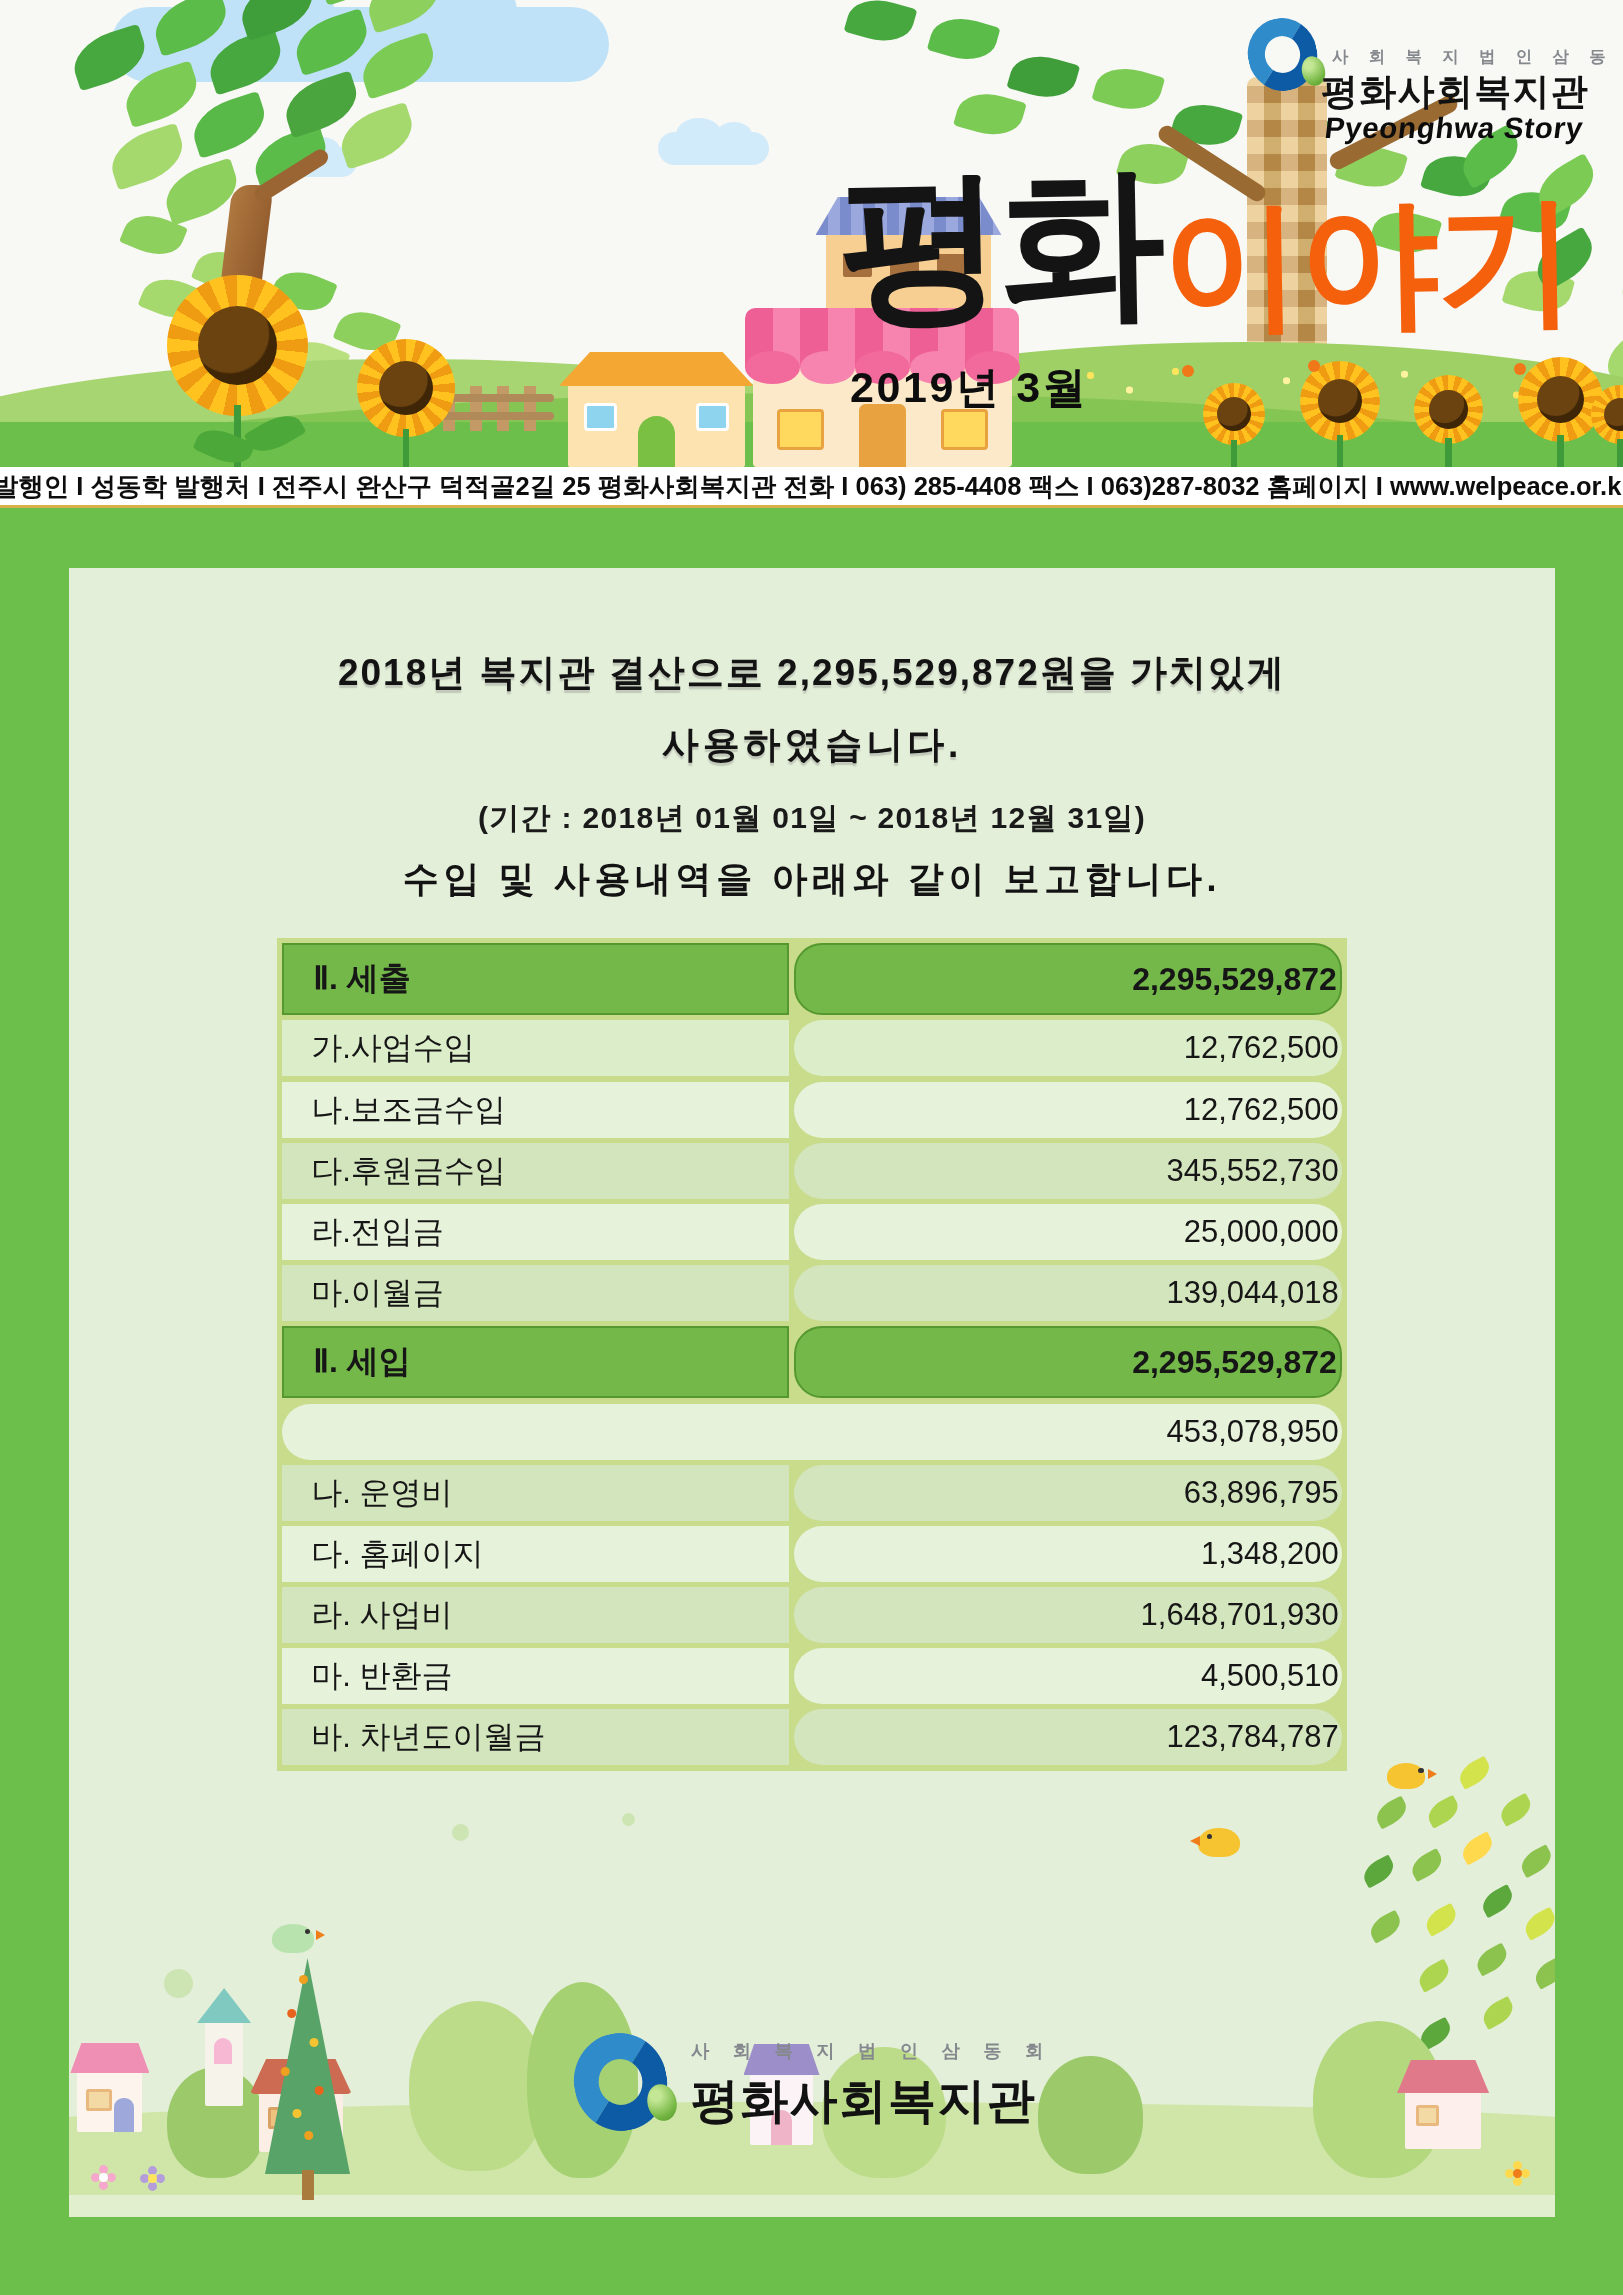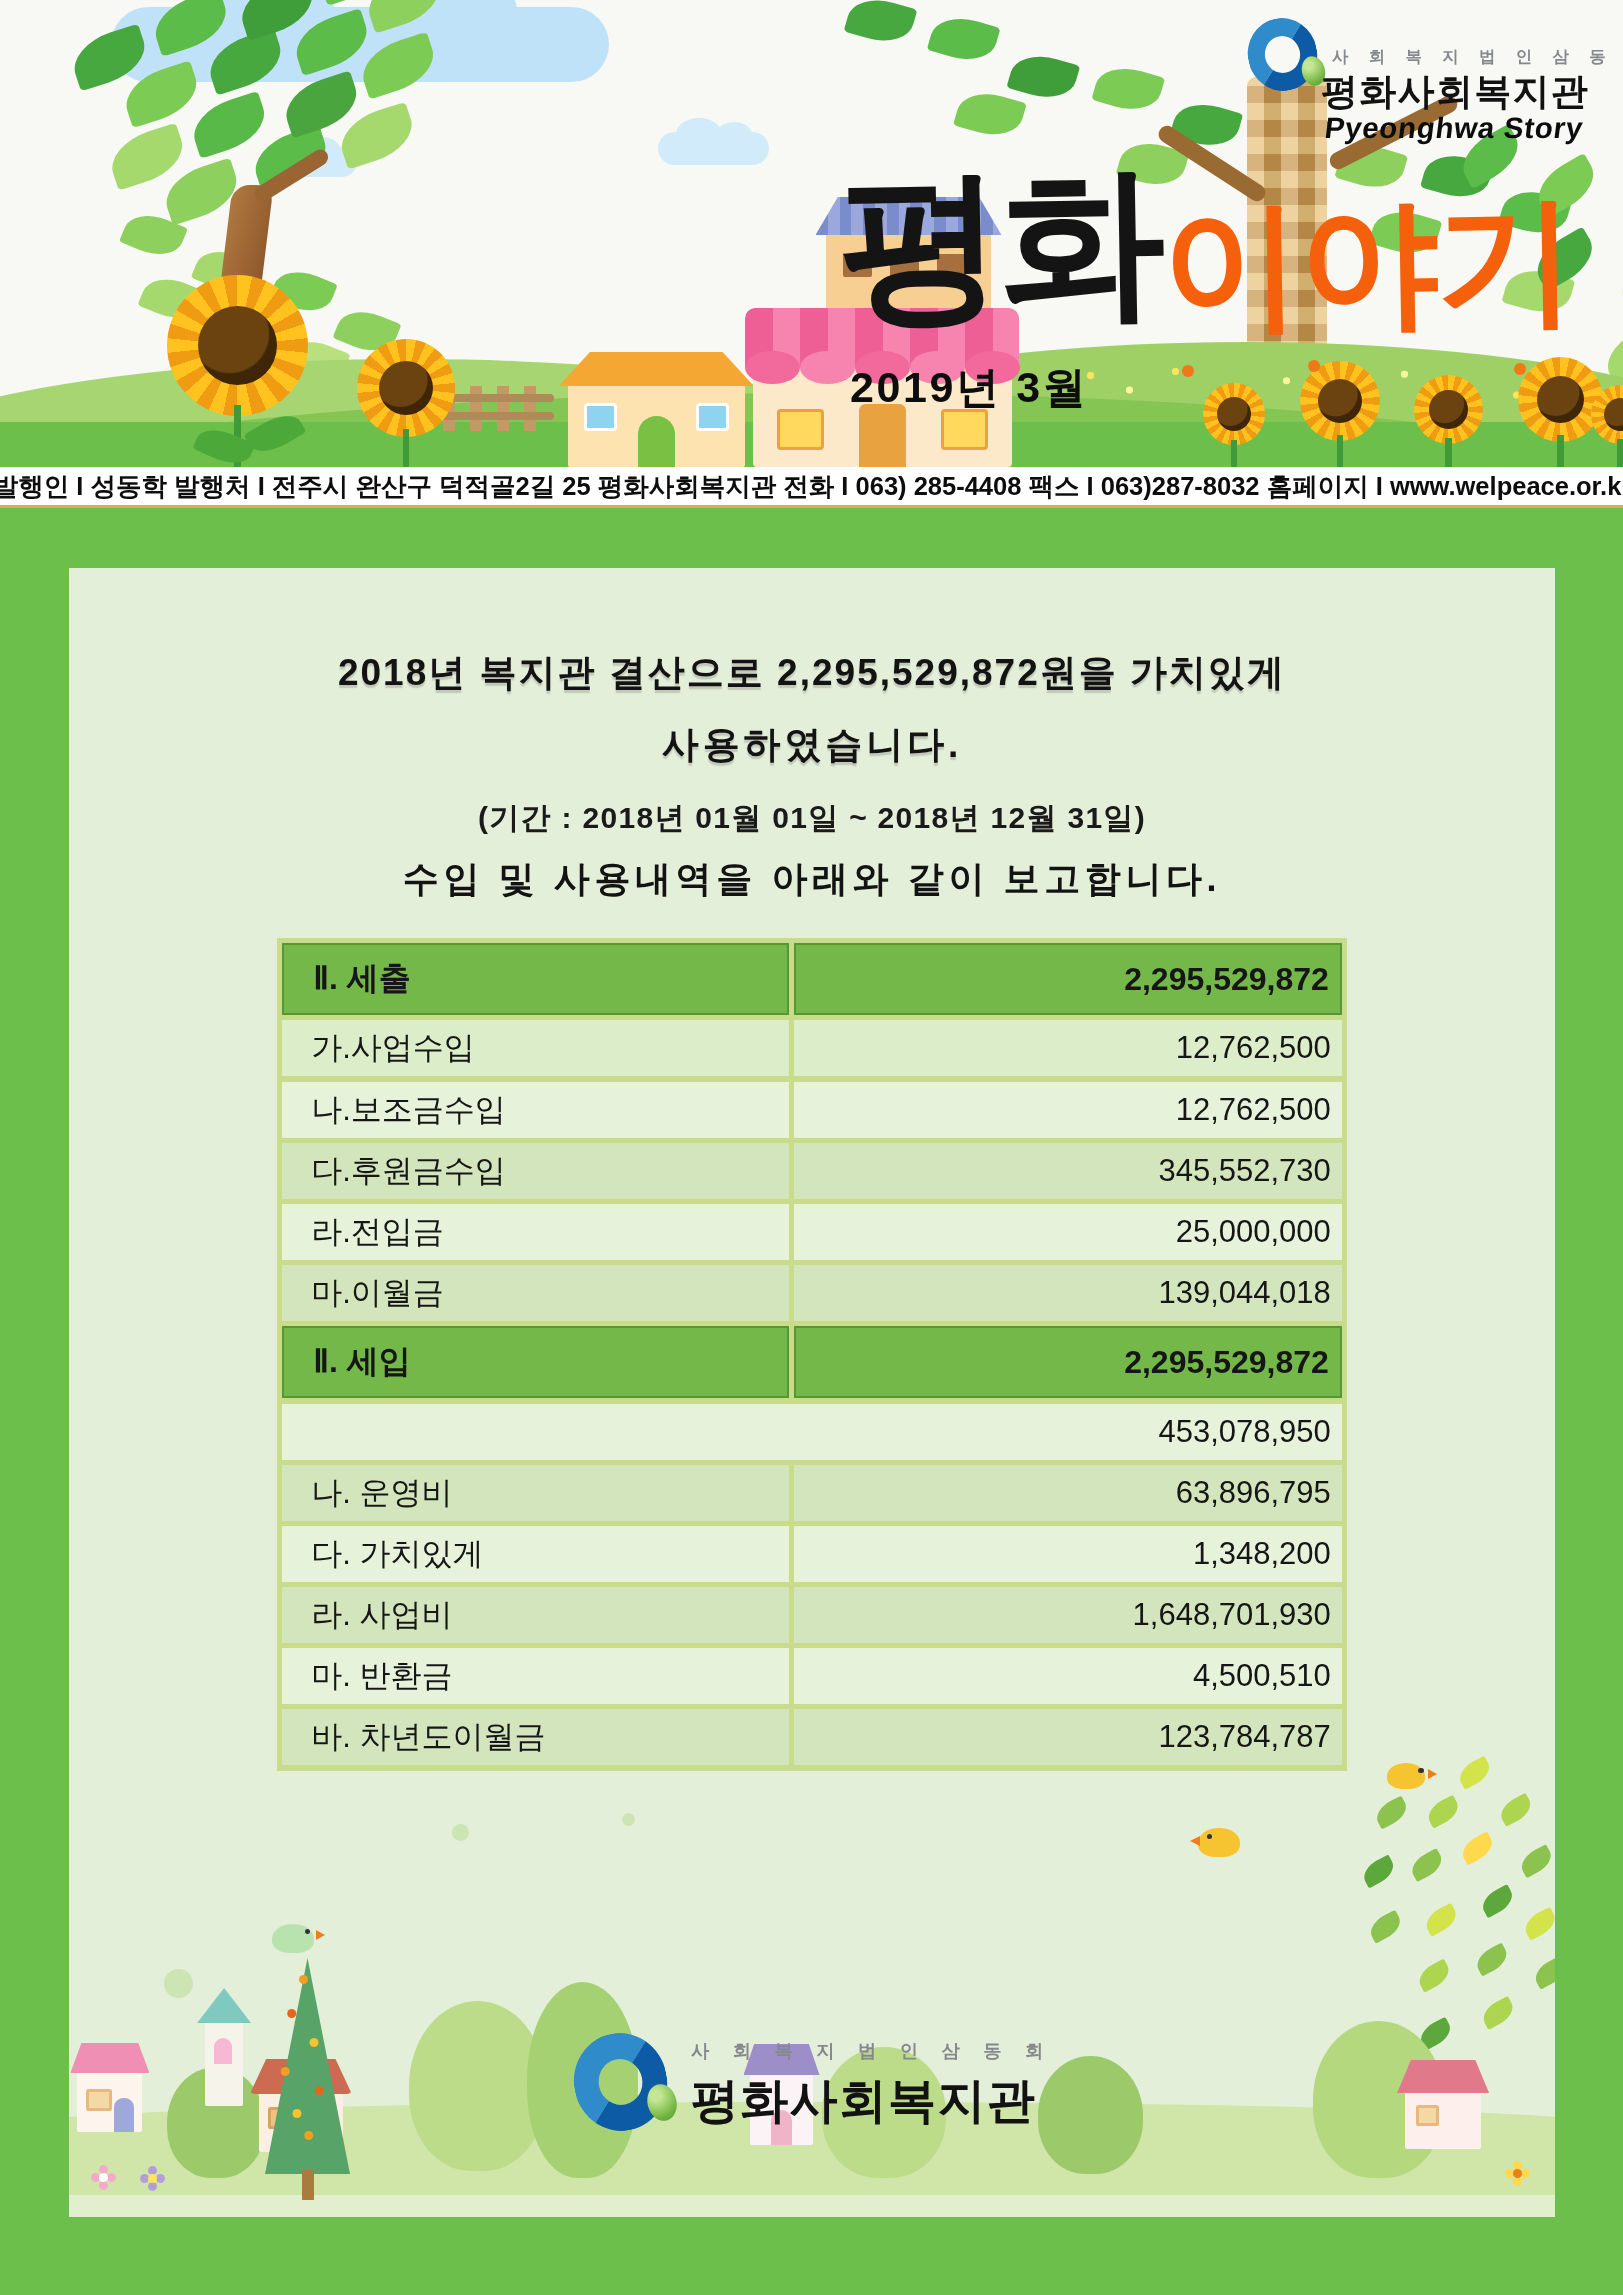--- a/index.html
+++ b/index.html
@@ -70,21 +70,21 @@
   .headline { font-size:37px; font-weight:800; letter-spacing:2px; color:#131313; text-shadow:0 2.6px 1.3px rgba(110,110,110,.30); }
   .period { font-size:30px; font-weight:600; letter-spacing:1.3px; color:#1a1a1a; }
   .reportline { font-size:36px; font-weight:600; letter-spacing:4.6px; color:#131313; }
   .redline { font-size:31px; font-weight:800; letter-spacing:1.3px; color:#bd3426; }
   
   .s-table { position:absolute; left:208px; top:370px; width:1070px; background:#c9dc8b; padding:5.2px; z-index:3; }
   .t-row { display:flex; margin-bottom:5.2px; }
   .t-row:last-child { margin-bottom:0; }
   .t-cell { display:flex; align-items:center; height:56px; font-size:31px; color:#161616; }
   .t-label { width:507px; padding-left:29px; margin-right:5.2px; }
-  .t-value { flex:1; justify-content:flex-end; padding-right:11px; }
+  .t-value { flex:1; justify-content:flex-end; padding-right:3px;border-radius:28px; }
   .t-head .t-cell { height:72px; background:#74b84a; border:2.6px solid #55982f; font-weight:800; font-size:32px; }
   .s-mid { background:#dcedca; } .s-light { background:#e7f2db; } .s-dark { background:#d3e5bd; }
   
   .f-logo { position:absolute; left:50%; top:1465px; transform:translateX(-50%);
     display:flex; align-items:center; gap:14.4px; z-index:5; }
   .f-ringwrap { position:relative; width:105px; height:105px; }
   .f-texts { display:flex; flex-direction:column; gap:6.5px; }
   .f-small { font-size:18.3px; letter-spacing:9.2px; color:#85898e; font-weight:600; white-space:nowrap; }
   .f-name { font-size:48px; font-weight:800; color:#121212; letter-spacing:1.3px; white-space:nowrap; }
   
@@ -223,21 +223,21 @@
         <div class="t-cell t-value">2,295,529,872</div>
       </div>
       <div class="t-row">
         <div class="t-cell t-value s-light">453,078,950</div>
       </div>
       <div class="t-row">
         <div class="t-cell t-label s-dark">나. 운영비</div>
         <div class="t-cell t-value s-dark">63,896,795</div>
       </div>
       <div class="t-row">
-        <div class="t-cell t-label s-light">다. 가치있게</div>
+        <div class="t-cell t-label s-light">다. 홈페이지</div>
         <div class="t-cell t-value s-light">1,348,200</div>
       </div>
       <div class="t-row">
         <div class="t-cell t-label s-dark">라. 사업비</div>
         <div class="t-cell t-value s-dark">1,648,701,930</div>
       </div>
       <div class="t-row">
         <div class="t-cell t-label s-light">마. 반환금</div>
         <div class="t-cell t-value s-light">4,500,510</div>
       </div>

